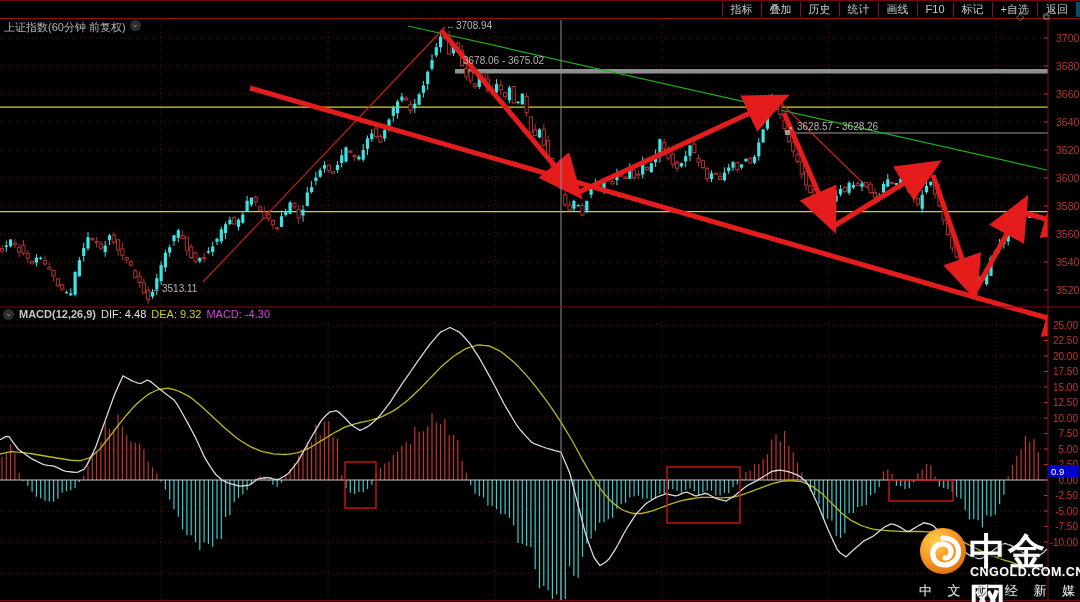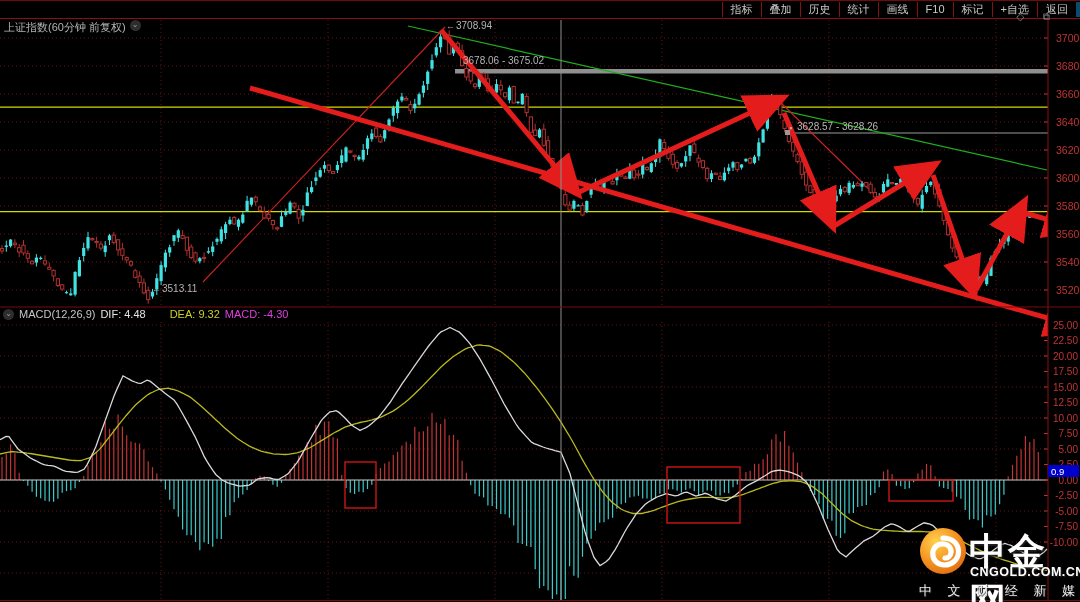--- a/index.html
+++ b/index.html
@@ -20,22 +20,22 @@
   .tb-right{display:flex;align-items:center;margin-left:auto;height:100%;}
   .tool{padding:0 8px;border-left:1px solid #8b0f0f;height:15px;line-height:15px;cursor:pointer;white-space:nowrap;}
   .tool:last-child{border-right:4px solid #0c4a6e;}
   
   .title-row{position:absolute;left:4px;top:20px;font-size:11px;color:#b5b5b5;display:flex;align-items:flex-start;gap:4px;}
   .circle-chevron{display:inline-block;width:11px;height:11px;border-radius:50%;background:#2e2e2e;color:#9a9a9a;
                   font-size:8px;line-height:10px;text-align:center;}
   .corner-icons{position:absolute;right:22px;top:11px;color:#8c8c8c;font-size:10px;letter-spacing:8px;}
   
   .macd-header{position:absolute;left:3px;top:308px;font-size:11px;display:flex;align-items:center;gap:5px;white-space:nowrap;}
-  .macd-name{color:#c6c6c6;}
-  .dif{color:#e3e3e3;} .dea{color:#cfcf2a;margin-left:19px;} .macdv{color:#e03ee0;}
+  .macd-name{color:#c6c6c6;font-weight:bold;}
+  .dif{color:#e3e3e3;} .dea{color:#cfcf2a;} .macdv{color:#e03ee0;}
   
   .watermark{position:absolute;right:3px;bottom:3px;width:158px;height:72px;pointer-events:none;}
   .wm-brand{position:absolute;left:50px;top:0px;font-size:37px;font-weight:bold;color:#fff;
             text-shadow:1px 2px 2px #222;letter-spacing:2px;font-family:"Liberation Sans","DejaVu Sans",sans-serif;}
   .wm-logo{position:absolute;left:0px;top:0px;}
   .wm-domain{position:absolute;left:51px;top:38px;font-size:12.5px;font-weight:bold;color:#fff;letter-spacing:0.5px;text-shadow:1px 1px 1px #222;}
   .wm-slogan{position:absolute;left:0px;top:55px;font-size:13px;color:#efefef;letter-spacing:6px;white-space:nowrap;text-shadow:1px 1px 1px #222;}
 </style>
 </head>
 <body>

